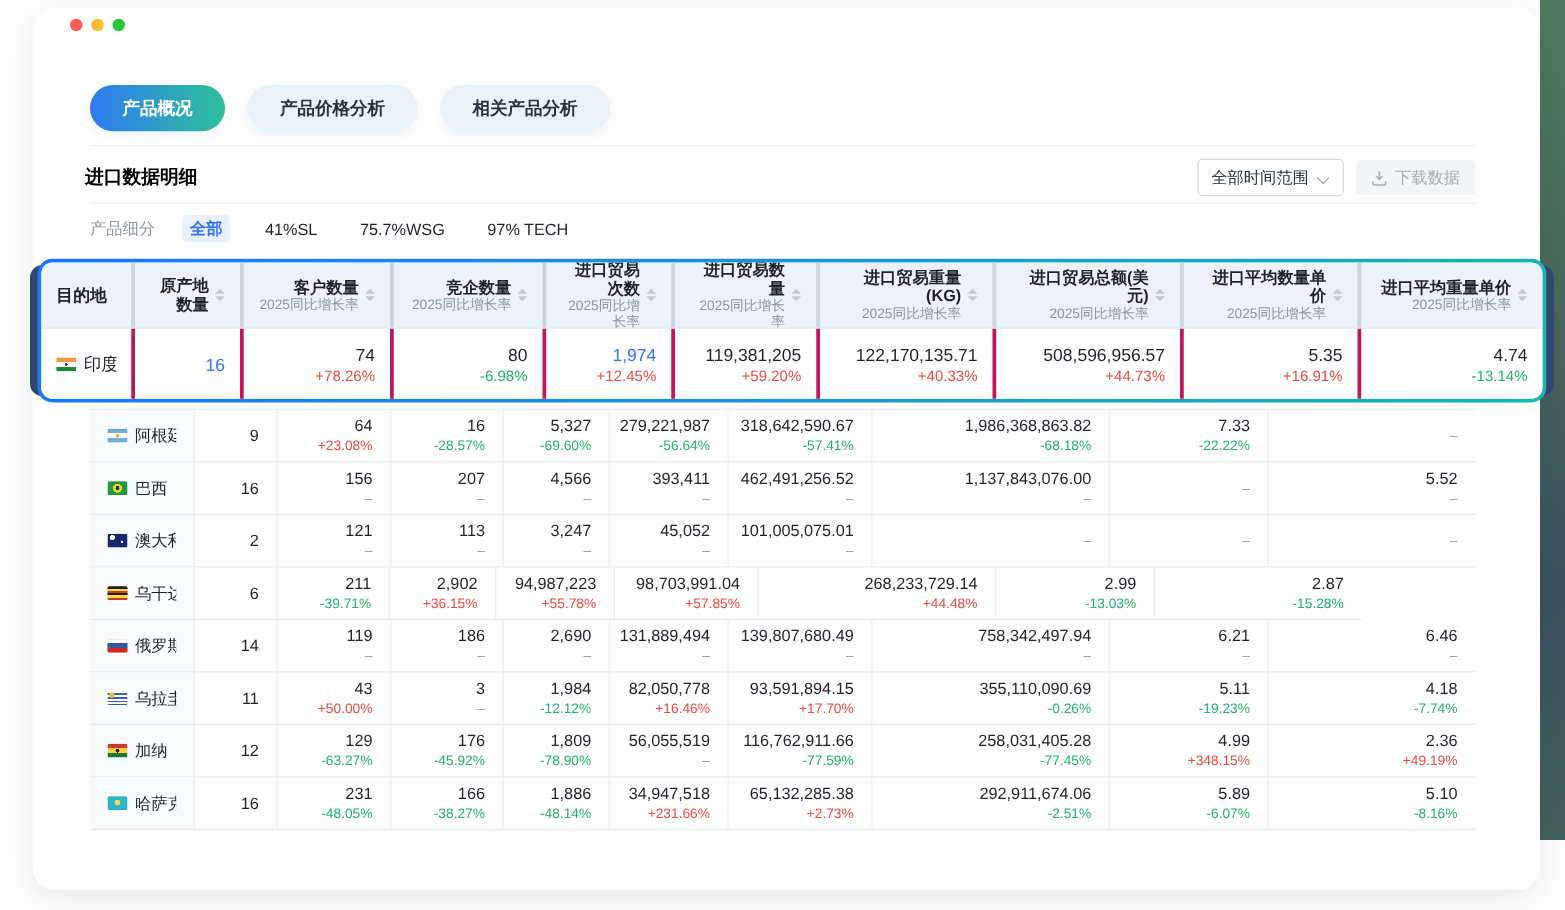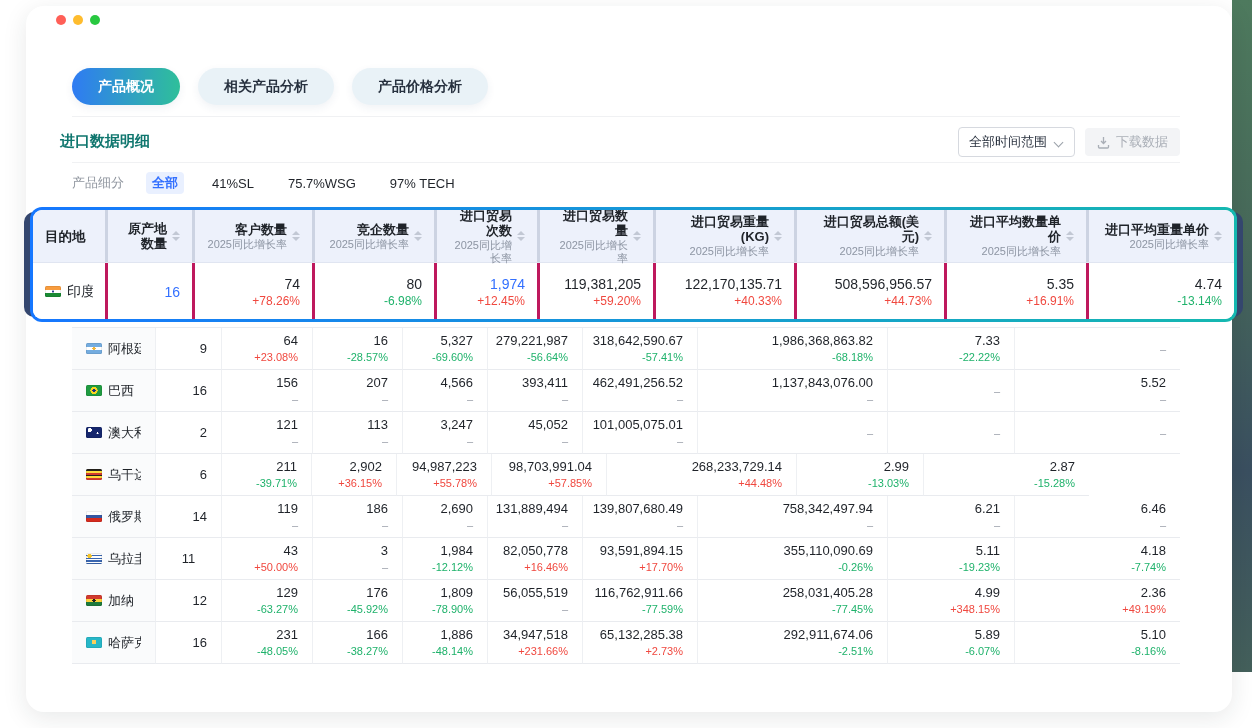--- a/index.html
+++ b/index.html
@@ -22,21 +22,21 @@
   
   .tabs{position:absolute;left:46px;top:62px;display:flex;gap:18px;}
   .pill{height:37px;padding:0 26px;border-radius:19px;display:flex;align-items:center;
     font-size:14px;font-weight:bold;color:#27313f;background:#e9f2f7;
     box-shadow:0 3px 8px rgba(40,70,110,.07);cursor:pointer;}
   .pill.active{background:linear-gradient(90deg,#2f7bf3,#2fbf9a);color:#fff;}
 
   .divider{position:absolute;left:46px;width:1108px;height:0;border-top:1px solid #f0f1f3;}
   .d1{top:110px}.d2{top:156px}
 
-  .sec-title{position:absolute;left:34px;top:126px;font-size:15px;font-weight:bold;color:#0f766e;}
+  .sec-title{position:absolute;left:42px;top:126px;font-size:15px;font-weight:bold;color:#000000;}
   .head-controls{position:absolute;right:52px;top:121px;display:flex;gap:10px;align-items:center;}
   .select-box{height:28px;border:1px solid #d6d9df;border-radius:4px;display:flex;align-items:center;
     gap:8px;padding:0 10px;font-size:13px;color:#2b3340;background:#fff;cursor:pointer;}
   .chev{width:9px;height:9px;position:relative;}
   .chev::before{content:"";position:absolute;left:0;top:1px;width:6px;height:6px;
     border-right:1.5px solid #9aa0a8;border-bottom:1.5px solid #9aa0a8;transform:rotate(45deg);}
   .dl-btn{height:28px;border-radius:4px;background:#f3f4f6;display:flex;align-items:center;gap:6px;
     padding:0 12px;font-size:13px;color:#a9aeb6;cursor:pointer;}
 
   .seg-row{position:absolute;left:46px;top:166px;display:flex;align-items:center;gap:22px;font-size:13px;}
@@ -121,22 +121,22 @@
 
 <div class="card">
   <div class="traffic">
     <span class="dot r"></span>
     <span class="dot y"></span>
     <span class="dot g"></span>
   </div>
 
   <div class="tabs">
     <div class="pill active">产品概况</div>
+    <div class="pill">产品价格分析</div>
     <div class="pill">相关产品分析</div>
-    <div class="pill">产品价格分析</div>
   </div>
 
   <div class="divider d1"></div>
 
   <div class="sec-title">进口数据明细</div>
 
   <div class="head-controls">
     <div class="select-box">
       <span>全部时间范围</span>
       <span class="chev"></span>
@@ -499,21 +499,21 @@
       <div class="cell" style="width: 165px;">
         <div class="v">6.46</div>
         <div class="p flat">–</div>
       </div>
     </div>
     <div class="mrow">
       <div class="cell name-cell" style="width: 84px;">
         <span class="flag flag-uruguay"></span>
         <span class="cname">乌拉圭</span>
       </div>
-      <div class="cell" style="width: 66px; align-items: center;">
+      <div class="cell" style="width: 66px;">
         <div class="v link">11</div>
       </div>
       <div class="cell" style="width: 91px;">
         <div class="v">43</div>
         <div class="p up">+50.00%</div>
       </div>
       <div class="cell" style="width: 90px;">
         <div class="v">3</div>
         <div class="p flat">–</div>
       </div>

